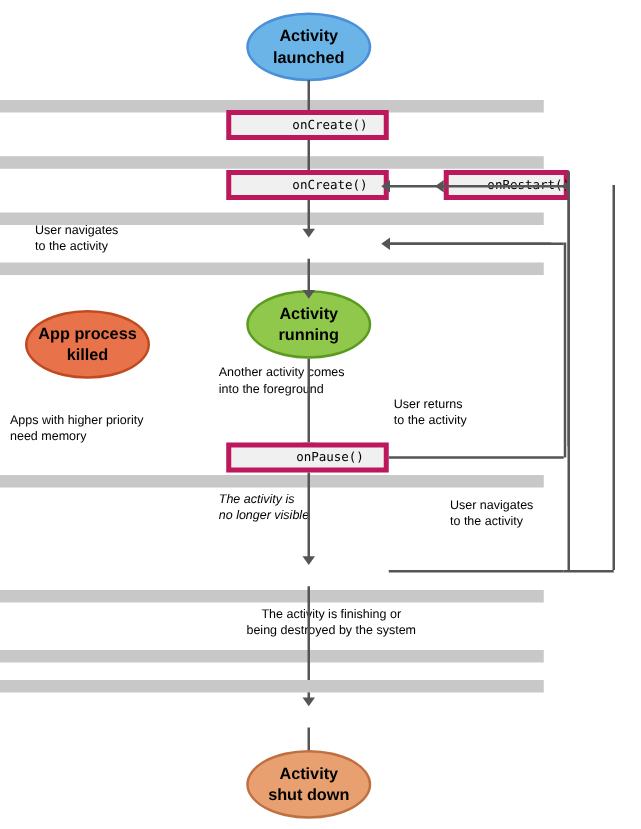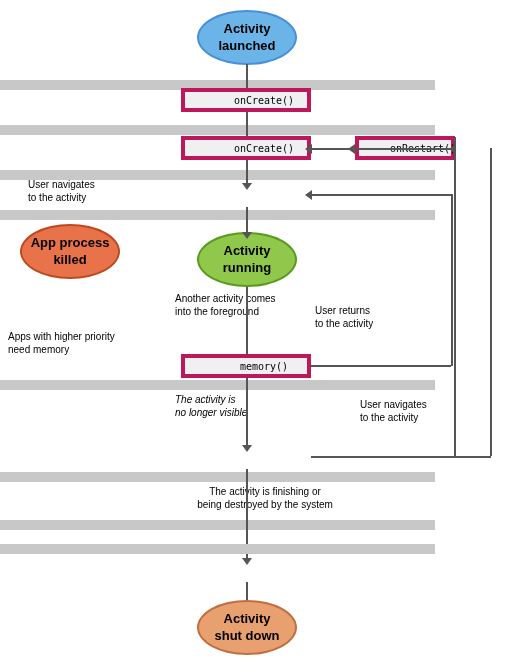--- a/index.html
+++ b/index.html
@@ -170,46 +170,46 @@
 
   <div class="label" style="left: 28px; top: 178px; width: 145px; text-align: left;">
     <span>User navigates<br>to the activity</span>
   </div>
 
 
   <div class="h-line" style="left: 311px; top: 194px; width: 130px;"></div>
 
   <div class="gray-band" style="top: 210px; height: 10px;"></div>
 
-  <div class="oval oval-orange-red" style="left: 20px; top: 224px;">
+  <div class="oval oval-orange-red" style="left: 20px; top: 248px;">
     <span>App process<br>killed</span>
   </div>
 
   <div class="oval oval-green">
     <span>Activity<br>running</span>
   </div>
 
   <div class="v-line arrow-down" style="left: 246px; top: 207px; height: 26px;"></div>
 
   <div class="label" style="left: 175px; top: 292px; width: 155px; text-align: left;">
     <span>Another activity comes<br>into the foreground</span>
   </div>
 
-  <div class="label" style="left: 315px; top: 304px; width: 145px; text-align: left;">
+  <div class="label" style="left: 315px; top: 317px; width: 145px; text-align: left;">
     <span>User returns<br>to the activity</span>
   </div>
 
   <div class="label" style="left: 8px; top: 330px; width: 160px; text-align: left;">
     <span>Apps with higher priority<br>need memory</span>
   </div>
 
   <div class="v-line arrow-down" style="left: 246px; top: 287px; height: 68px;"></div>
 
   <div class="method-box" style="left: 181px; top: 354px;">
-    <span>memory()</span>
+    <span>onPause()</span>
   </div>
 
   <div class="h-line" style="left: 311px; top: 365px; width: 140px;"></div>
 
   <div class="gray-band" style="top: 380px; height: 10px;"></div>
 
   <div class="label" style="left: 175px; top: 393px; width: 160px; text-align: left; font-style: italic;">
     <span>The activity is<br>no longer visible</span>
   </div>
 

